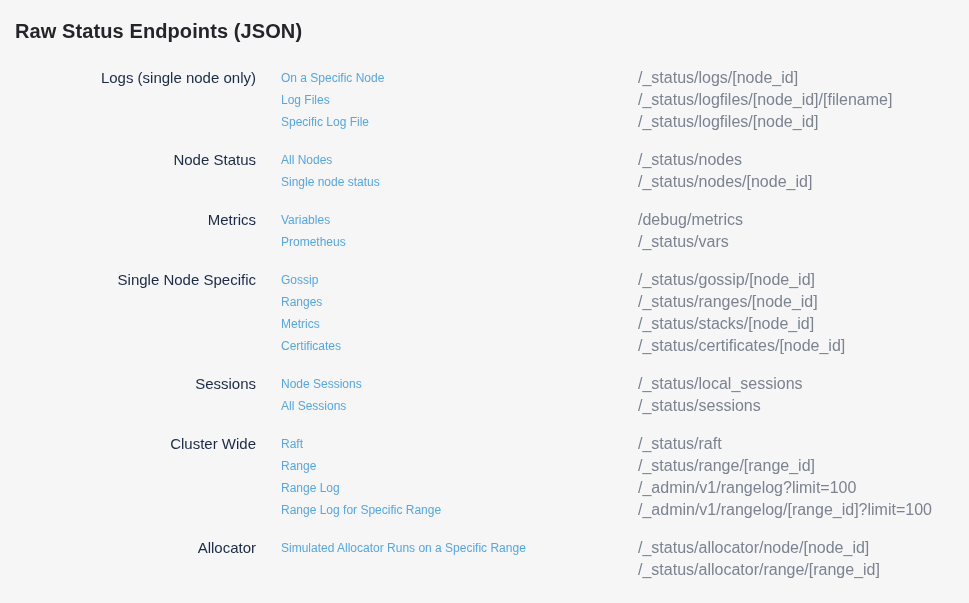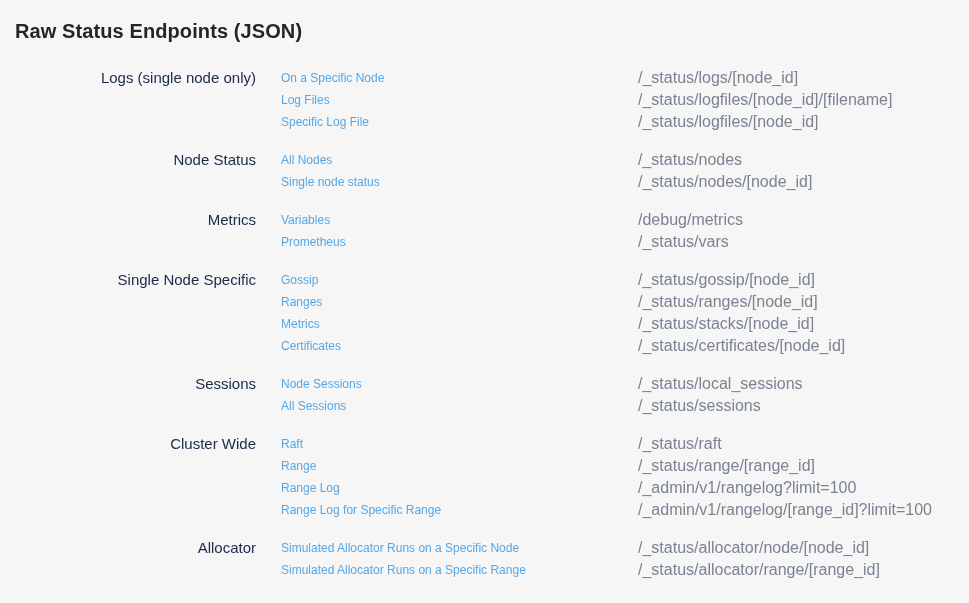--- a/index.html
+++ b/index.html
@@ -132,21 +132,20 @@
         <div class="paths">
           <div class="path">/_status/raft</div>
           <div class="path">/_status/range/[range_id]</div>
           <div class="path">/_admin/v1/rangelog?limit=100</div>
           <div class="path">/_admin/v1/rangelog/[range_id]?limit=100</div>
         </div>
       </div>
       <div class="group">
         <div class="cat">Allocator</div>
         <div class="links">
-          <a class="link" href="#">Simulated Allocator Runs on a Specific Node</a>
           <a class="link" href="#">Simulated Allocator Runs on a Specific Range</a>
         </div>
         <div class="paths">
           <div class="path">/_status/allocator/node/[node_id]</div>
           <div class="path">/_status/allocator/range/[range_id]</div>
         </div>
       </div>
     </div>
 </div>
 

